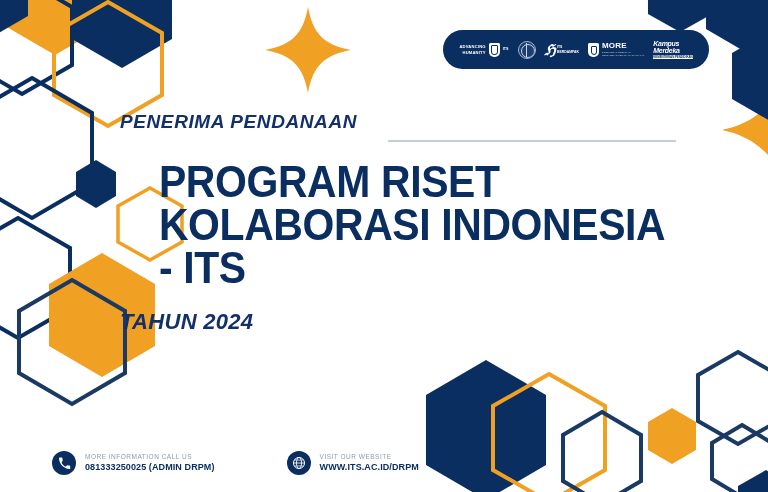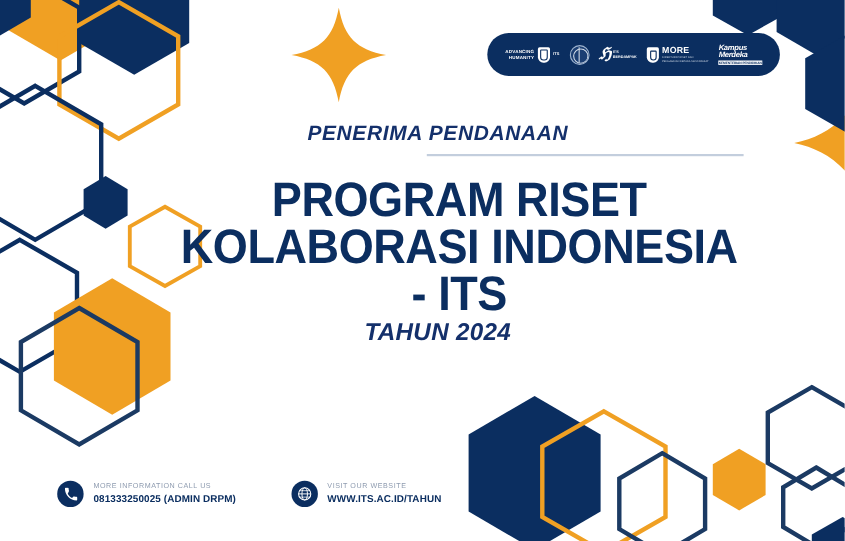--- a/index.html
+++ b/index.html
@@ -102,21 +102,21 @@
     background:#ffffff;color:#0B2E60;
     font-size:3px;font-weight:bold;text-align:center;line-height:4px;
     letter-spacing:-.1px;overflow:hidden;
   }
 
   
   .headline{
     position:absolute;
     left:120px;top:112px;
     width:556px;
-    text-align:center;
+    text-align:left;
   }
   .eyebrow{
     font-size:19px;
     font-weight:bold;
     font-style:italic;
     color:#14306B;
     letter-spacing:.6px;
     line-height:1;
     margin:0 0 9px 0;
     white-space:nowrap;
@@ -139,31 +139,31 @@
     transform:scaleX(.93);
     transform-origin:right center;
   }
   .year{
     font-size:22px;
     font-weight:bold;
     font-style:italic;
     color:#14306B;
     letter-spacing:.3px;
     line-height:1;
-    margin-top:2px;
+    margin-top:22px;
     white-space:nowrap;
   }
 
   
   .contact-strip{
     position:absolute;
-    left:52px;bottom:31px;
+    left:52px;bottom:17px;
     display:flex;
     align-items:center;
-    gap:50px;
+    gap:72px;
   }
   .contact-item{display:flex;align-items:center;gap:9px;}
   .contact-badge{
     width:24px;height:24px;border-radius:50%;
     background:#0B2E60;
     display:flex;align-items:center;justify-content:center;
     flex:none;
   }
   .contact-badge svg{display:block;}
   .contact-text{display:flex;flex-direction:column;line-height:1.25;}
@@ -289,18 +289,18 @@
         <svg width="14" height="14" viewBox="0 0 24 24" aria-hidden="true">
           <circle cx="12" cy="12" r="9.5" fill="none" stroke="#ffffff" stroke-width="1.7"></circle>
           <ellipse cx="12" cy="12" rx="4.3" ry="9.5" fill="none" stroke="#ffffff" stroke-width="1.5"></ellipse>
           <line x1="2.5" y1="12" x2="21.5" y2="12" stroke="#ffffff" stroke-width="1.5"></line>
           <line x1="4" y1="7" x2="20" y2="7" stroke="#ffffff" stroke-width="1.2"></line>
           <line x1="4" y1="17" x2="20" y2="17" stroke="#ffffff" stroke-width="1.2"></line>
         </svg>
       </div>
       <div class="contact-text">
         <span class="contact-label">VISIT OUR WEBSITE</span>
-        <span class="contact-value">WWW.ITS.AC.ID/TAHUN</span>
+        <span class="contact-value">WWW.ITS.AC.ID/DRPM</span>
       </div>
     </div>
   </div>
 
 </div>
 
 </body></html>

